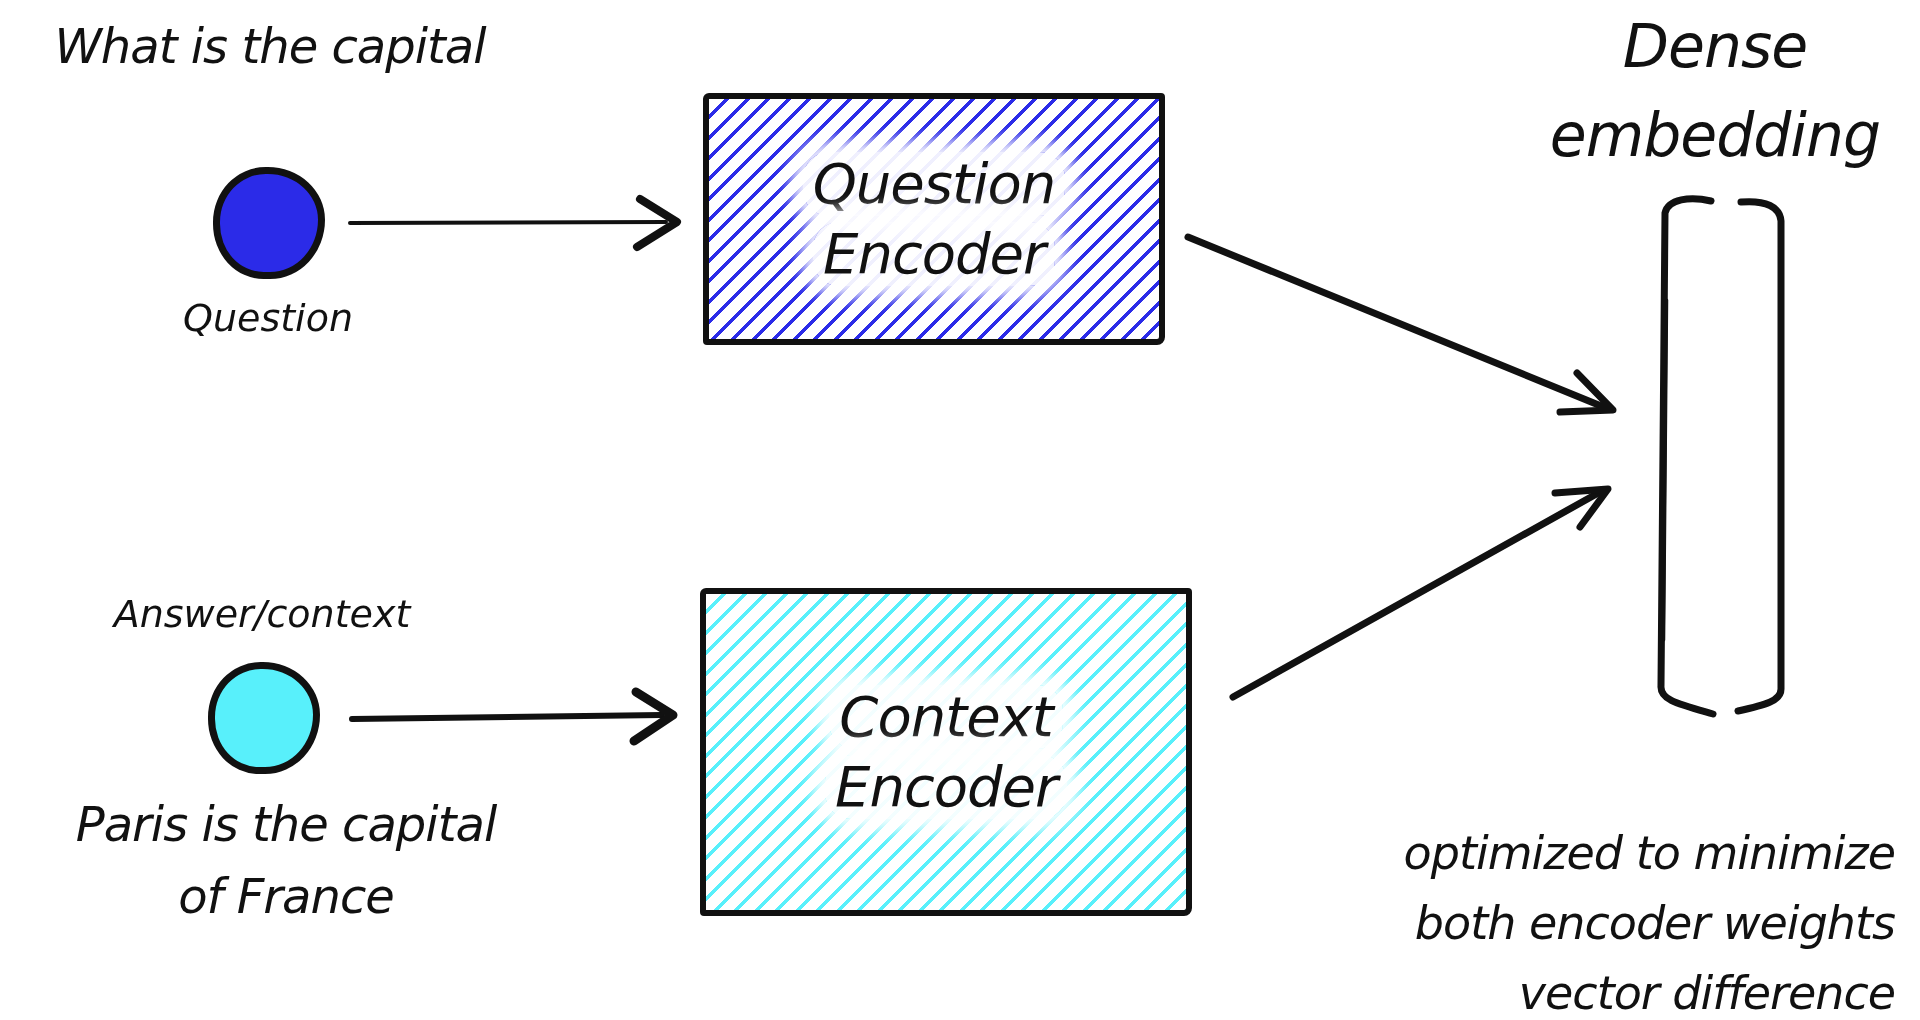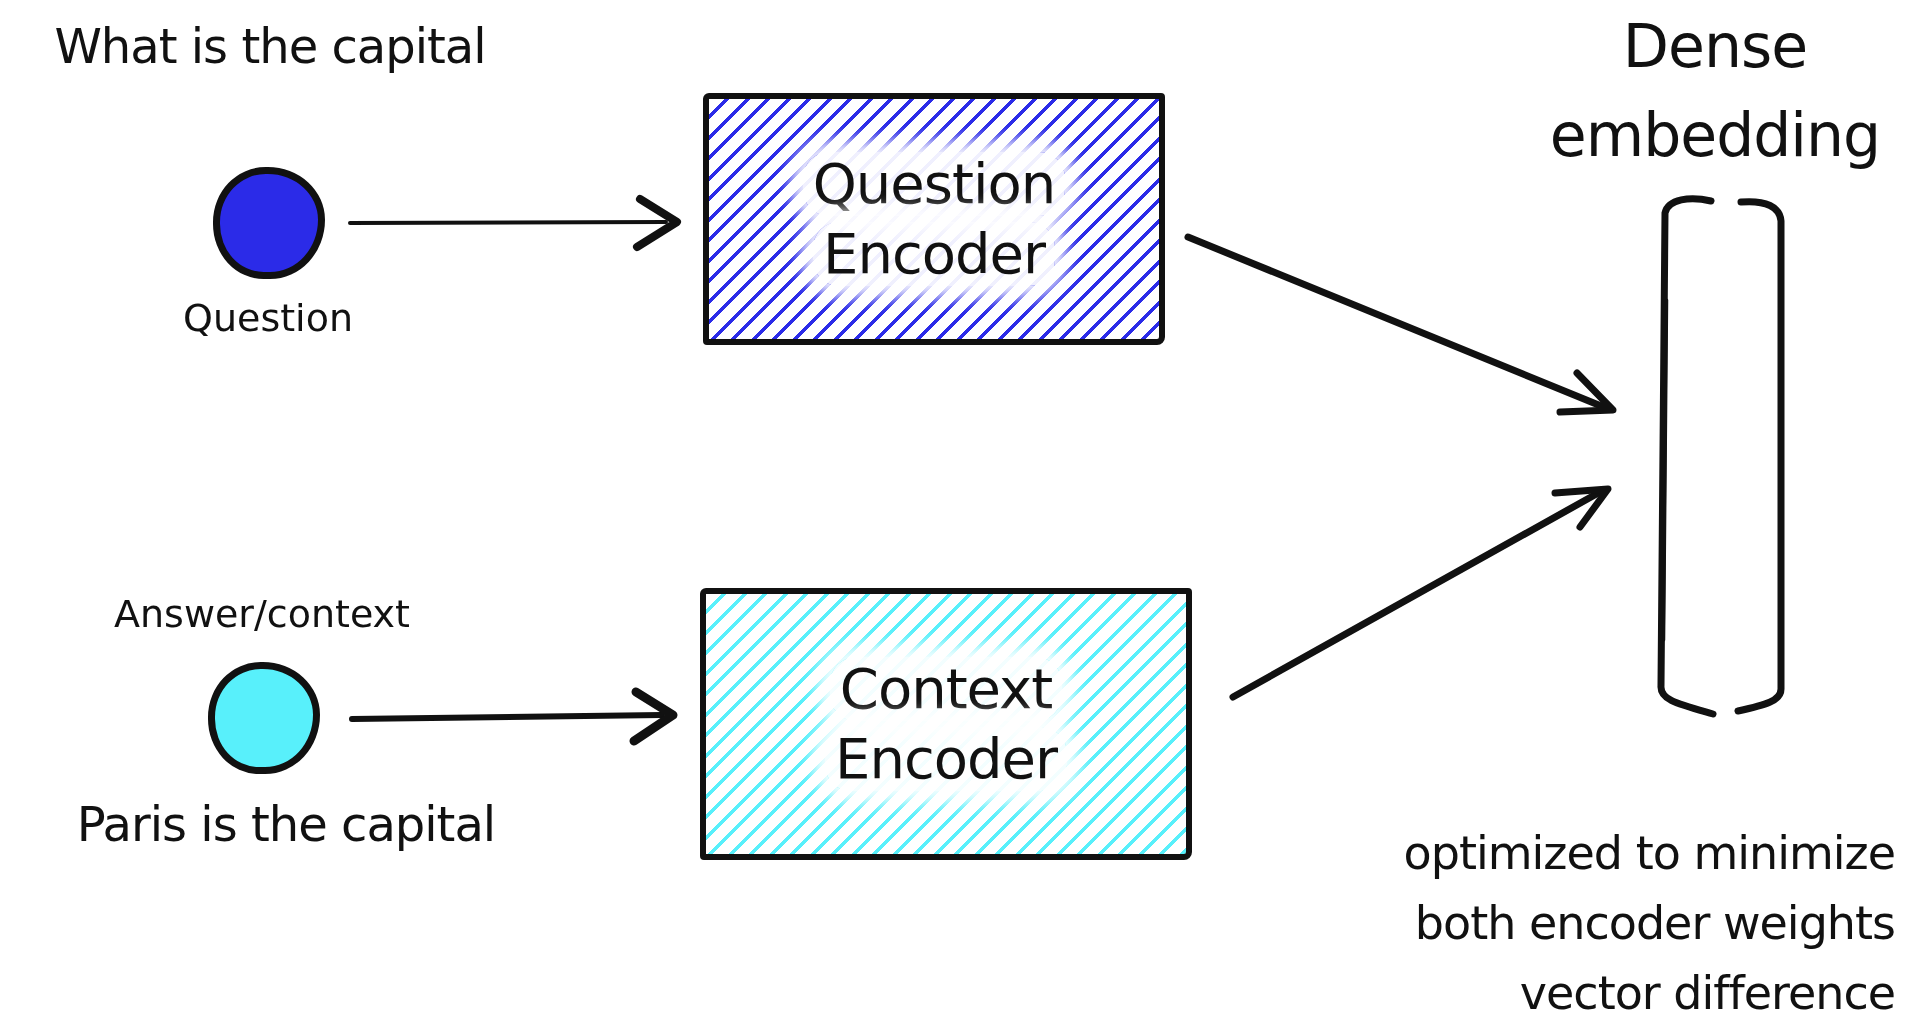--- a/index.html
+++ b/index.html
@@ -1,18 +1,18 @@
 <!DOCTYPE html>
 <html style="--question-blue: #2b2be8; --context-cyan: #58f0fb; --ink: #111111;"><head>
 <meta charset="utf-8">
 <style>
   html,body{margin:0;padding:0;background:#fff;}
   .canvas{
     position:relative;width:1920px;height:1020px;background:#ffffff;overflow:hidden;
-    font-family:"DejaVu Sans",sans-serif;color:var(--ink,#111);
+    font-family:"DejaVu Sans",sans-serif;font-style:italic;color:var(--ink,#111);
   }
   :root{
     --question-blue:#2b2be8;
     --context-cyan:#58f0fb;
     --ink:#111111;
   }
   .abs{position:absolute;}
   .txt{white-space:nowrap;}
   .center{text-align:center;}
   .right{text-align:right;}
@@ -30,21 +30,21 @@
        border-radius:48% 52% 50% 46% / 50% 48% 54% 50%;}
   .dot.q{left:213px;top:167px;background:var(--question-blue);}
   .dot.c{left:208px;top:662px;background:var(--context-cyan);}
 
   
   .enc{position:absolute;box-sizing:border-box;border:6px solid var(--ink);
        border-radius:6px 4px 8px 4px;
        display:flex;flex-direction:column;align-items:center;justify-content:center;gap:6px;}
   .enc.q{left:703px;top:93px;width:462px;height:252px;
        background:repeating-linear-gradient(135deg,rgba(255,255,255,0) 0 11px,var(--question-blue) 11px 14.5px);}
-  .enc.c{left:700px;top:588px;width:492px;height:272px;
+  .enc.c{left:700px;top:588px;width:492px;height:328px;
        background:repeating-linear-gradient(135deg,rgba(255,255,255,0) 0 11px,var(--context-cyan) 11px 14.5px);}
   .enc .line{font-size:56px;line-height:1.15;letter-spacing:-1px;
        background:rgba(255,255,255,0.93);border-radius:26px;padding:0 10px;
        box-shadow:0 0 16px 12px rgba(255,255,255,0.93);}
 
   svg.overlay{position:absolute;left:0;top:0;z-index:3;pointer-events:none;}
   .ink-stroke{stroke:var(--ink);fill:none;stroke-linecap:round;stroke-linejoin:round;}
 </style>
 </head>
 <body>
@@ -58,20 +58,21 @@
   <div class="dot q"></div>
 
   <div class="abs txt center q-label">Question</div>
 
   <div class="abs txt center a-label">Answer/context</div>
 
   <div class="dot c"></div>
 
   <div class="abs txt center p-text">
     <div>Paris is the capital</div>
+    <div>of France</div>
   </div>
 
   <div class="enc q">
     <span class="line">Question</span>
     <span class="line">Encoder</span>
   </div>
 
   <div class="enc c">
     <span class="line">Context</span>
     <span class="line">Encoder</span>

